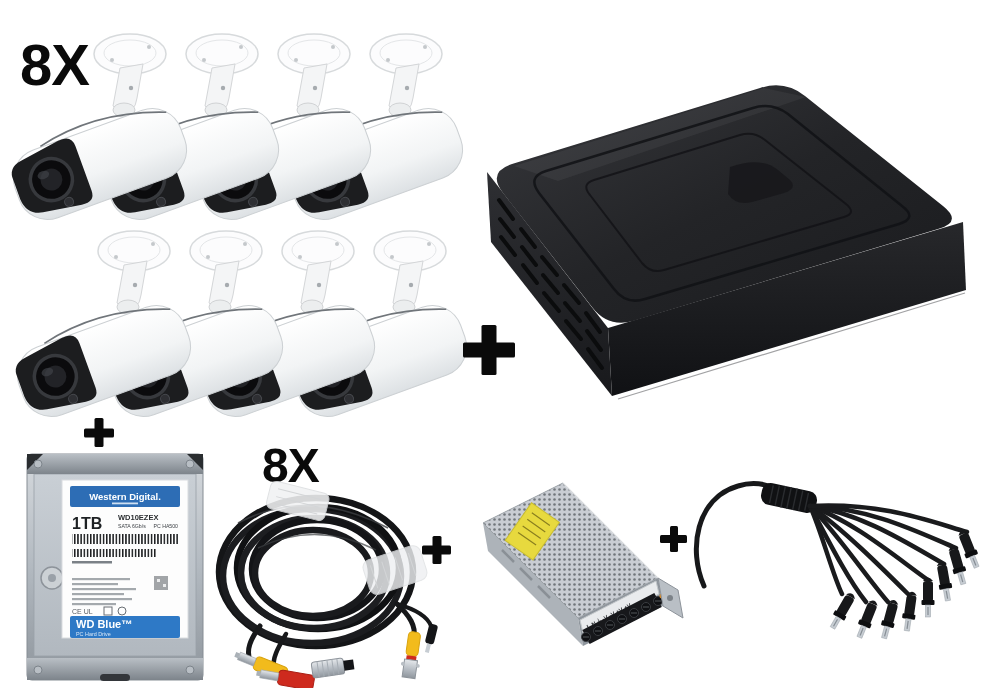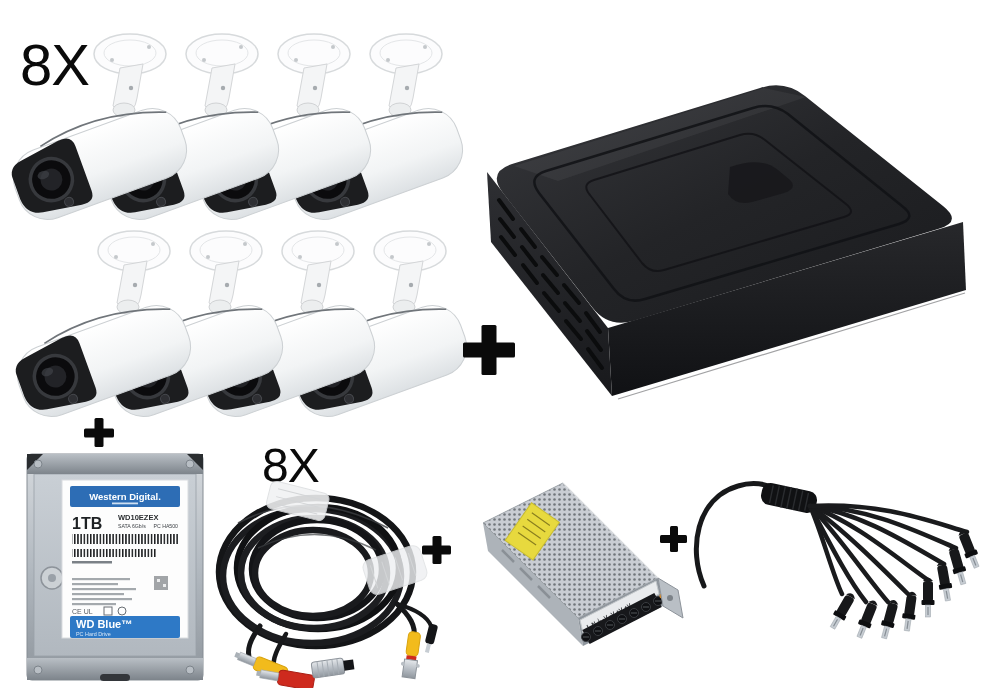--- a/index.html
+++ b/index.html
@@ -1,21 +1,21 @@
 <!DOCTYPE html>
 <html><head>
 <meta charset="utf-8">
 <style>
   * { box-sizing: border-box; margin: 0; padding: 0; }
   html,body { background:#fff; }
   body { font-family: "Liberation Sans", "DejaVu Sans", sans-serif; }
   .stage { position:relative; width:1000px; height:693px; background:#ffffff; overflow:hidden; }
   .stage svg { position:absolute; display:block; }
 
-  .qty { position:absolute; font-weight:400; color:#0a0a0a; letter-spacing:-1px; line-height:1; }
+  .qty { position:absolute; font-weight:700; color:#0a0a0a; letter-spacing:-1px; line-height:1; }
   .qty-cameras { left:20px; top:36px; font-size:58px; }
   .qty-cables  { left:262px; top:442px; font-size:48px; }
 
   .plus { position:absolute; }
   .plus .sr { position:absolute; width:1px; height:1px; overflow:hidden; opacity:0; font-size:1px; }
   .plus .bar { position:absolute; background:#0a0a0a; border-radius:1.5px; }
   .plus .bar.h { left:0; top:50%; width:100%; height:var(--t); transform:translateY(-50%); }
   .plus .bar.v { top:0; left:50%; height:100%; width:var(--t); transform:translateX(-50%); }
   .plus-main     { left:463px; top:325px; width:52px; height:50px; --t:15px; }
   .plus-hdd      { left:84px;  top:418px; width:30px; height:29px; --t:9px; }

